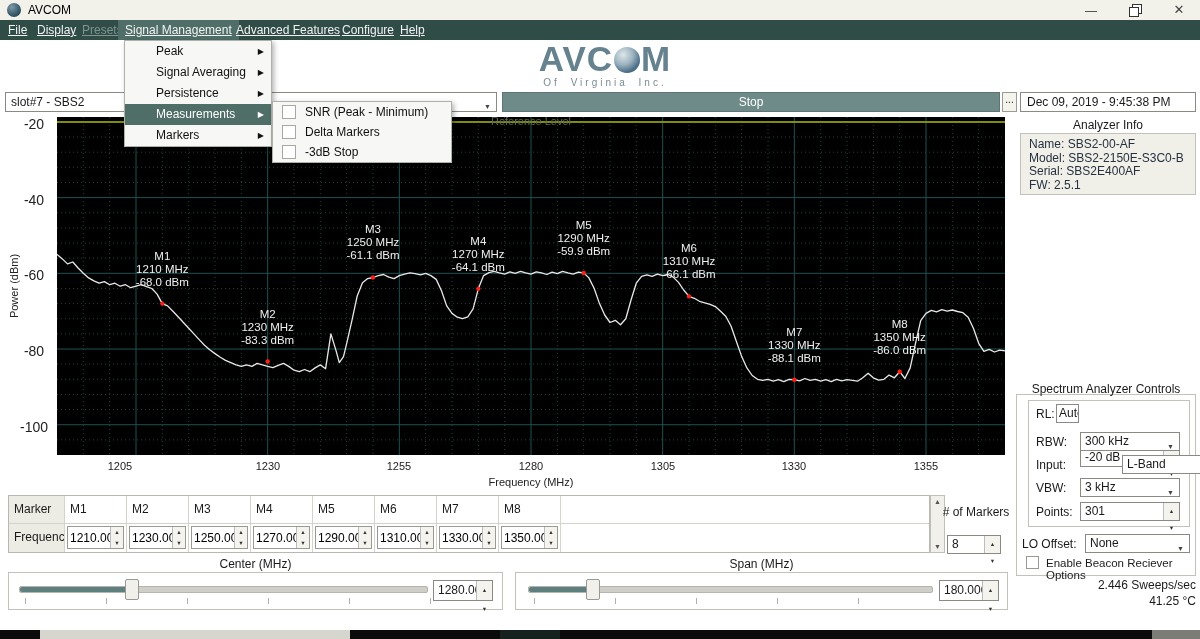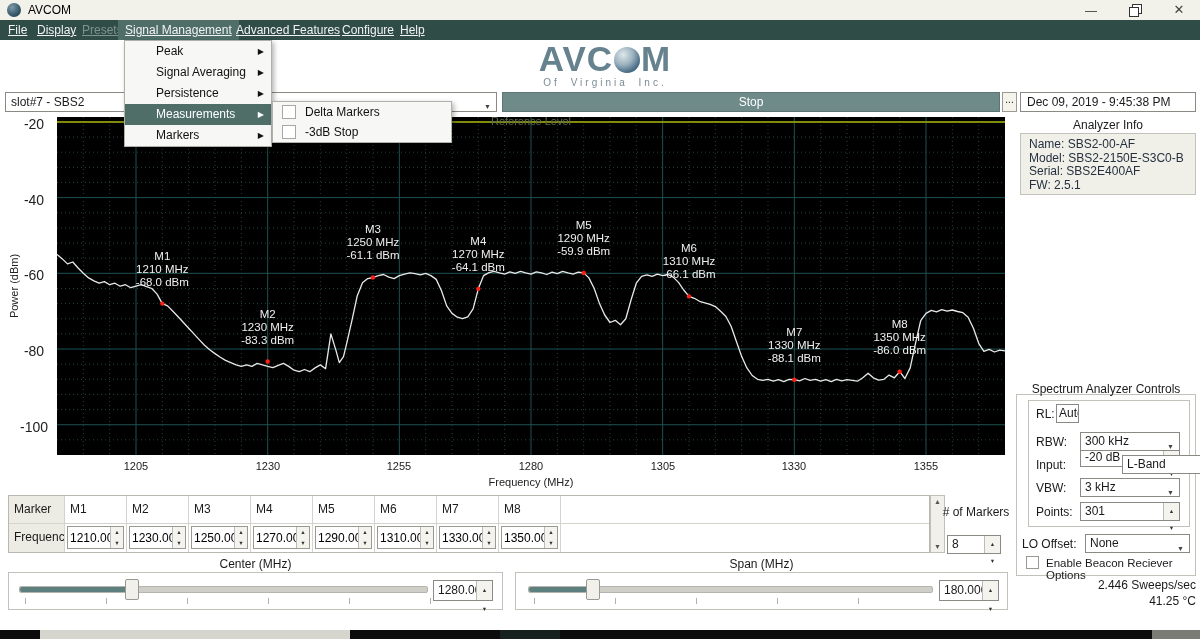--- a/index.html
+++ b/index.html
@@ -216,21 +216,21 @@
           <circle cx="526.6666666666666" cy="155.9417693169093" r="2.2" fill="#ff2015"></circle>
           <text text-anchor="middle" fill="#efefef" font-size="11.5"><tspan x="526.6666666666666" y="111.9417693169093">M5</tspan><tspan x="526.6666666666666" y="124.9417693169093">1290 MHz</tspan><tspan x="526.6666666666666" y="137.9417693169093">-59.9 dBm</tspan></text>
           <circle cx="632" cy="179.40873460246357" r="2.2" fill="#ff2015"></circle>
           <text text-anchor="middle" fill="#efefef" font-size="11.5"><tspan x="632" y="135.40873460246357">M6</tspan><tspan x="632" y="148.40873460246357">1310 MHz</tspan><tspan x="632" y="161.40873460246357">-66.1 dBm</tspan></text>
           <circle cx="737.3333333333334" cy="262.6786114221724" r="2.2" fill="#ff2015"></circle>
           <text text-anchor="middle" fill="#efefef" font-size="11.5"><tspan x="737.3333333333334" y="218.67861142217242">M7</tspan><tspan x="737.3333333333334" y="231.67861142217242">1330 MHz</tspan><tspan x="737.3333333333334" y="244.67861142217242">-88.1 dBm</tspan></text>
           <circle cx="842.6666666666666" cy="254.73012318029114" r="2.2" fill="#ff2015"></circle>
           <text text-anchor="middle" fill="#efefef" font-size="11.5"><tspan x="842.6666666666666" y="210.73012318029114">M8</tspan><tspan x="842.6666666666666" y="223.73012318029114">1350 MHz</tspan><tspan x="842.6666666666666" y="236.73012318029114">-86.0 dBm</tspan></text>
         </svg>
     </div>
-    <span class="xtick" style="left:116px;">1205</span>
+    <span class="xtick" style="left:100px;">1205</span>
     <span class="xtick" style="left:248px;">1230</span>
     <span class="xtick" style="left:379px;">1255</span>
     <span class="xtick" style="left:511px;">1280</span>
     <span class="xtick" style="left:643px;">1305</span>
     <span class="xtick" style="left:774px;">1330</span>
     <span class="xtick" style="left:906px;">1355</span>
     <div class="xaxis-title">Frequency (MHz)</div>
   </div>
 
   <div class="panel-title" style="left:1020px;top:118px;width:176px;">Analyzer Info</div>
@@ -435,20 +435,24 @@
     <div class="menu-item"><span>Peak</span><span class="sub-arrow">▶</span></div>
     <div class="menu-item"><span>Signal Averaging</span><span class="sub-arrow">▶</span></div>
     <div class="menu-item"><span>Persistence</span><span class="sub-arrow">▶</span></div>
     <div class="menu-item active"><span>Measurements</span><span class="sub-arrow">▶</span></div>
     <div class="menu-item"><span>Markers</span><span class="sub-arrow">▶</span></div>
   </div>
 
   <div class="submenu-panel">
     <div class="sub-item">
         <span class="cb"></span>
+        <span>SNR (Peak - Minimum)</span>
+      </div>
+    <div class="sub-item">
+        <span class="cb"></span>
         <span>Delta Markers</span>
       </div>
     <div class="sub-item">
         <span class="cb"></span>
         <span>-3dB Stop</span>
       </div>
   </div>
 
 </div>
 

